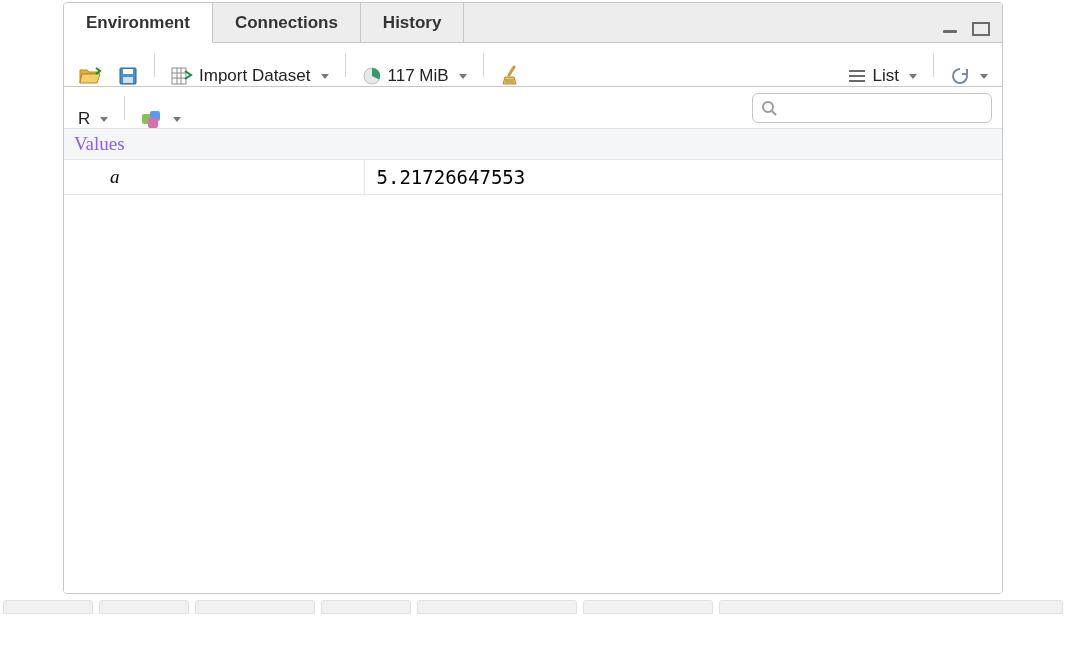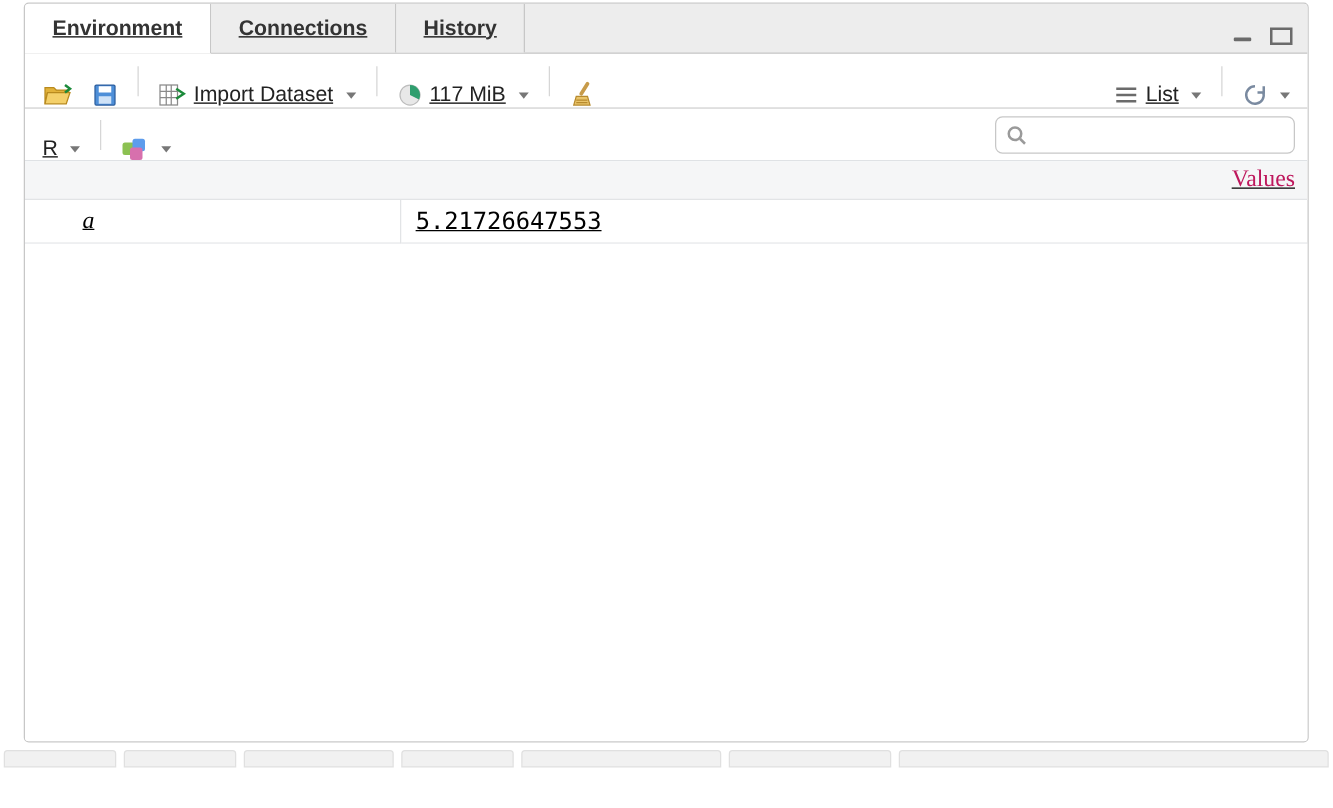--- a/index.html
+++ b/index.html
@@ -5,27 +5,26 @@
     * { box-sizing: border-box; margin: 0; padding: 0; }
     body {
       font-family: "Lucida Grande", "Segoe UI", Arial, sans-serif;
       font-size: 15px;
       background: #fff;
       width: 1066px;
       height: 646px;
       overflow: hidden;
     }
     .pane {
-      width: 1028px;
+      width: 940px;
       margin: 2px auto 0 auto;
       border: 1px solid #c7c7c7;
       border-radius: 4px;
       overflow: hidden;
       background: #fff;
-      text-decoration: underline;
     }
 
     
     .tabs-row {
       display: flex;
       align-items: stretch;
       background: #ededed;
       border-bottom: 1px solid #c7c7c7;
       height: 40px;
       position: relative;
@@ -123,22 +122,21 @@
       background: transparent;
     }
 
     
     .values-header {
       background: #f5f6f7;
       border-bottom: 1px solid #e2e4e6;
       padding: 4px 10px;
       font-size: 19px;
       font-family: Georgia, serif;
-      color: #be185d;
-      text-align: right;
+      color: #8b5cf6;
     }
 
     
     .envtable { width: 100%; border-collapse: collapse; }
     .envtable td {
       padding: 6px 12px;
       font-size: 19px;
       border-bottom: 1px solid #e2e4e6;
       border-right: 1px solid #e2e4e6;
       vertical-align: middle;

